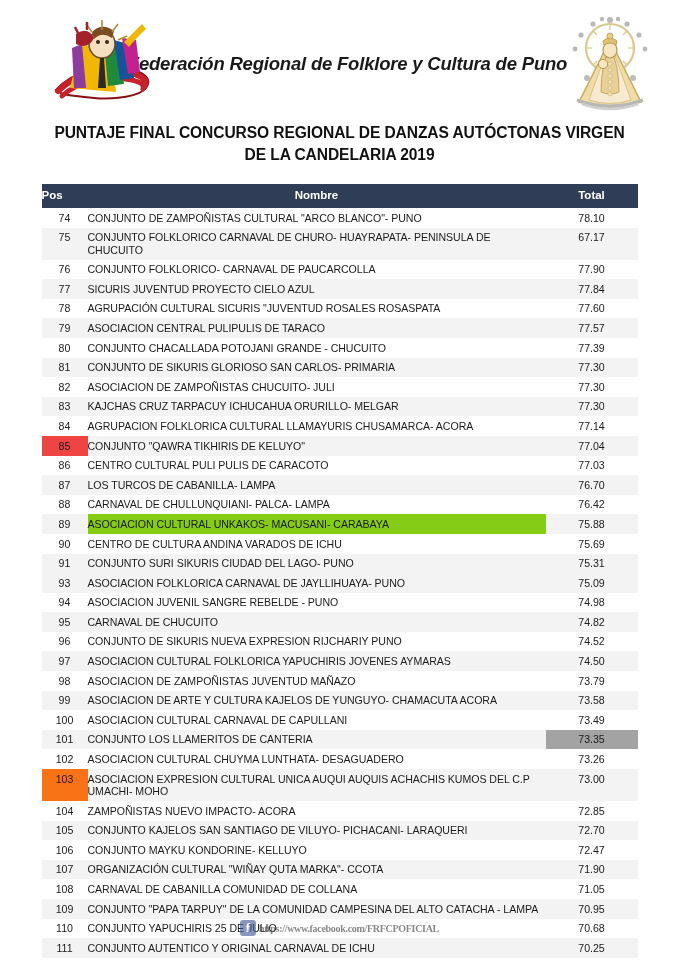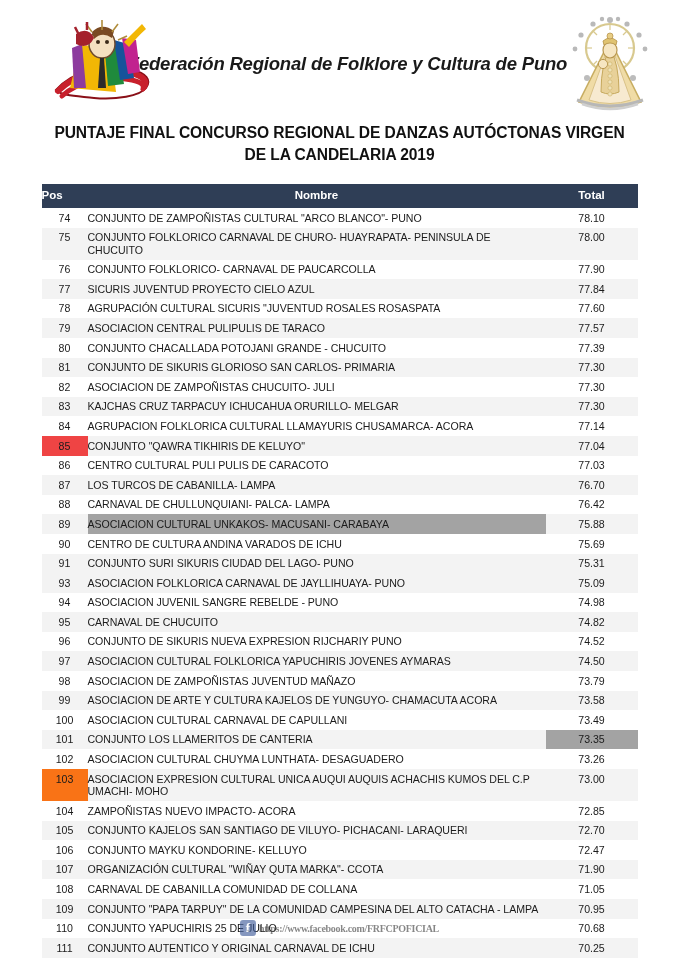--- a/index.html
+++ b/index.html
@@ -256,21 +256,21 @@
     </thead>
     <tbody id="scores-body">
         <tr class="plain">
           <td class="c-pos">74</td>
           <td class="c-name">CONJUNTO DE ZAMPOÑISTAS CULTURAL "ARCO BLANCO"- PUNO</td>
           <td class="c-total">78.10</td>
         </tr>
         <tr class="alt">
           <td class="c-pos" style="background: rgb(243, 243, 243);">75</td>
           <td class="c-name" style="background: rgb(243, 243, 243);">CONJUNTO FOLKLORICO CARNAVAL DE CHURO- HUAYRAPATA- PENINSULA DE CHUCUITO</td>
-          <td class="c-total" style="background: rgb(243, 243, 243);">78.00</td>
+          <td class="c-total" style="background: rgb(243, 243, 243);">67.17</td>
         </tr>
         <tr class="plain">
           <td class="c-pos">76</td>
           <td class="c-name">CONJUNTO FOLKLORICO- CARNAVAL DE PAUCARCOLLA</td>
           <td class="c-total">77.90</td>
         </tr>
         <tr class="alt">
           <td class="c-pos" style="background: rgb(243, 243, 243);">77</td>
           <td class="c-name" style="background: rgb(243, 243, 243);">SICURIS JUVENTUD PROYECTO CIELO AZUL</td>
           <td class="c-total" style="background: rgb(243, 243, 243);">77.84</td>
@@ -325,21 +325,21 @@
           <td class="c-name" style="background: rgb(243, 243, 243);">LOS TURCOS DE CABANILLA- LAMPA</td>
           <td class="c-total" style="background: rgb(243, 243, 243);">76.70</td>
         </tr>
         <tr class="plain">
           <td class="c-pos">88</td>
           <td class="c-name">CARNAVAL DE CHULLUNQUIANI- PALCA- LAMPA</td>
           <td class="c-total">76.42</td>
         </tr>
         <tr class="alt">
           <td class="c-pos" style="background: rgb(243, 243, 243);">89</td>
-          <td class="c-name" style="background: #a3a3a3;">ASOCIACION CULTURAL UNKAKOS- MACUSANI- CARABAYA</td>
+          <td class="c-name" style="background: #84cc16;">ASOCIACION CULTURAL UNKAKOS- MACUSANI- CARABAYA</td>
           <td class="c-total" style="background: rgb(243, 243, 243);">75.88</td>
         </tr>
         <tr class="plain">
           <td class="c-pos">90</td>
           <td class="c-name">CENTRO DE CULTURA ANDINA VARADOS DE ICHU</td>
           <td class="c-total">75.69</td>
         </tr>
         <tr class="alt">
           <td class="c-pos" style="background: rgb(243, 243, 243);">91</td>
           <td class="c-name" style="background: rgb(243, 243, 243);">CONJUNTO SURI SIKURIS CIUDAD DEL LAGO- PUNO</td>

